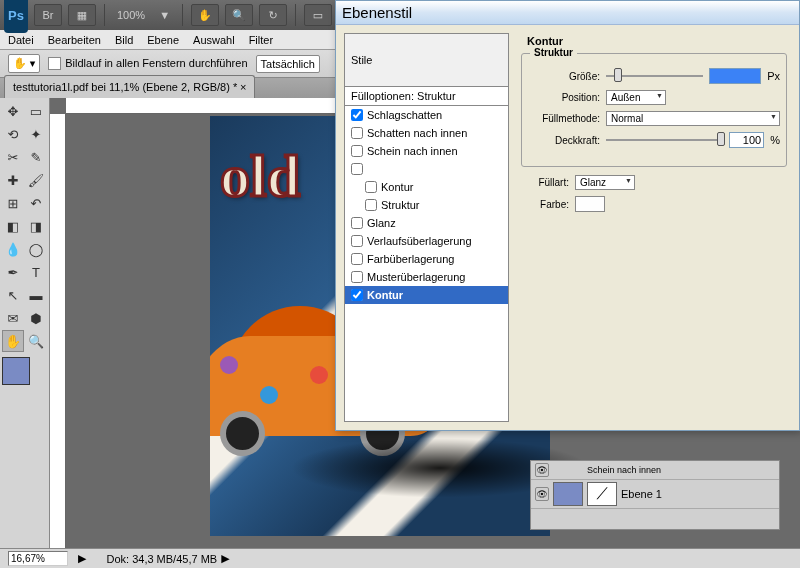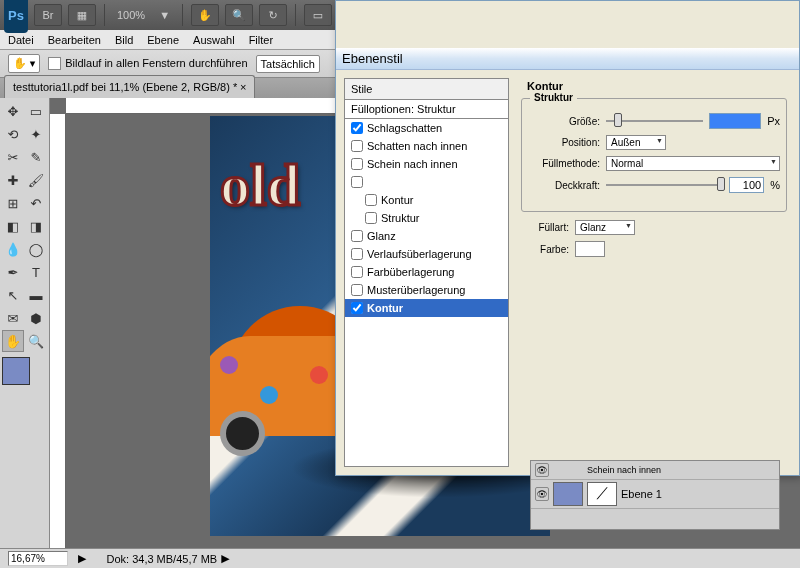--- a/index.html
+++ b/index.html
@@ -25,38 +25,38 @@
 .toolbox { width: 50px; background: #d4d4d4; border-right: 1px solid #888; display: grid; grid-template-columns: 1fr 1fr; gap: 1px; padding: 2px; align-content: start; }
 .tool { width: 22px; height: 22px; background: #d4d4d4; border: 1px solid transparent; display: flex; align-items: center; justify-content: center; font-size: 13px; color: #333; }
 .tool.active { background: #b8b8b8; border: 1px solid #888; }
 .swatch { grid-column: 1/3; margin-top: 4px; }
 .swatch-box { width: 28px; height: 28px; background: #7a8bc4; border: 1px solid #333; }
 
 .canvas-area { flex: 1; background: #6a6a6a; position: relative; overflow: hidden; }
 .ruler-h { position: absolute; top: 0; left: 16px; right: 0; height: 16px; background: #fff; border-bottom: 1px solid #666; }
 .ruler-v { position: absolute; top: 16px; left: 0; width: 16px; bottom: 0; background: #fff; border-right: 1px solid #666; }
 .artwork { position: absolute; top: 18px; left: 160px; width: 340px; height: 420px; background: linear-gradient(135deg, #1a3a5c 0%, #2c5c8c 40%, #f4f0e8 42%, #f4f0e8 48%, #2c5c8c 50%, #1a3a5c 70%, #f4f0e8 72%, #f4f0e8 78%, #1a3a5c 80%); overflow: hidden; }
-.old-text { position: absolute; top: 35px; left: 10px; font-family: Georgia, serif; font-size: 60px; font-weight: bold; color: #f0e6d2; -webkit-text-stroke: 3px #7a2020; text-shadow: 2px 2px 4px rgba(0,0,0,0.5); }
+.old-text { position: absolute; top: 26px; left: 10px; font-family: Georgia, serif; font-size: 60px; font-weight: bold; color: #f0e6d2; -webkit-text-stroke: 3px #7a2020; text-shadow: 2px 2px 4px rgba(0,0,0,0.5); }
 .beetle { position: absolute; top: 180px; left: -20px; width: 260px; height: 160px; }
 .car-body { width: 240px; height: 100px; background: #e67e22; border-radius: 60px 60px 20px 20px / 80px 80px 10px 10px; position: absolute; bottom: 20px; }
 .car-top { width: 140px; height: 70px; background: #d35400; border-radius: 70px 70px 0 0; position: absolute; bottom: 80px; left: 40px; }
 .wheel { width: 45px; height: 45px; background: #222; border-radius: 50%; border: 6px solid #999; position: absolute; bottom: 0; }
 .wheel.w1 { left: 30px; } .wheel.w2 { left: 170px; }
 .flower { width: 18px; height: 18px; border-radius: 50%; position: absolute; }
 .shadow { position: absolute; top: 340px; left: 240px; width: 300px; height: 60px; background: radial-gradient(ellipse, rgba(0,0,0,0.9) 0%, transparent 70%); }
 
 .statusbar { height: 20px; background: #d8d8d8; border-top: 1px solid #888; display: flex; align-items: center; padding: 0 8px; font-size: 10px; position: absolute; bottom: 0; left: 0; right: 0; }
 .statusbar input { width: 60px; font-size: 10px; border: 1px inset #ccc; padding: 1px 2px; }
 
 
 .dialog { position: absolute; top: 0; left: 335px; width: 465px; background: #ece9d8; border: 1px solid #7b9ebd; box-shadow: 2px 2px 8px rgba(0,0,0,0.3); }
-.dlg-title { background: linear-gradient(#fff, #d6e5f5 50%, #c1d8f0); padding: 3px 6px; font-size: 13px; border-bottom: 1px solid #a0b8d8; margin-top: 47px; }
+.dlg-title { background: linear-gradient(#fff, #d6e5f5 50%, #c1d8f0); padding: 3px 6px; font-size: 15px; border-bottom: 1px solid #a0b8d8; }
 .dlg-body { display: flex; min-height: 405px; padding: 8px; gap: 8px; }
 .styles-list { width: 165px; border: 1px solid #888; background: #fff; }
-.list-header { padding: 4px 6px; border-bottom: 1px solid #888; background: #f0f0f0; }
+.list-header { padding: 20px 6px; border-bottom: 1px solid #888; background: #f0f0f0; }
 .list-item { padding: 3px 6px; display: flex; align-items: center; gap: 4px; }
 .list-item.sub { padding-left: 20px; }
 .list-item.selected { background: #316ac5; color: #fff; }
 .list-item input[type=checkbox] { width: 12px; height: 12px; }
 .settings { flex: 1; padding: 2px 4px; }
 .fieldset { border: 1px solid #a0a0a0; border-radius: 3px; padding: 8px 6px 12px; margin-bottom: 8px; position: relative; }
 .fieldset .legend { position: absolute; top: -7px; left: 8px; background: #ece9d8; padding: 0 4px; font-weight: bold; font-size: 10px; }
 .row { display: flex; align-items: center; margin: 6px 0; gap: 6px; }
 .row label { width: 72px; text-align: right; font-size: 10px; }
 .slider-track { flex: 1; height: 2px; background: #999; position: relative; }

